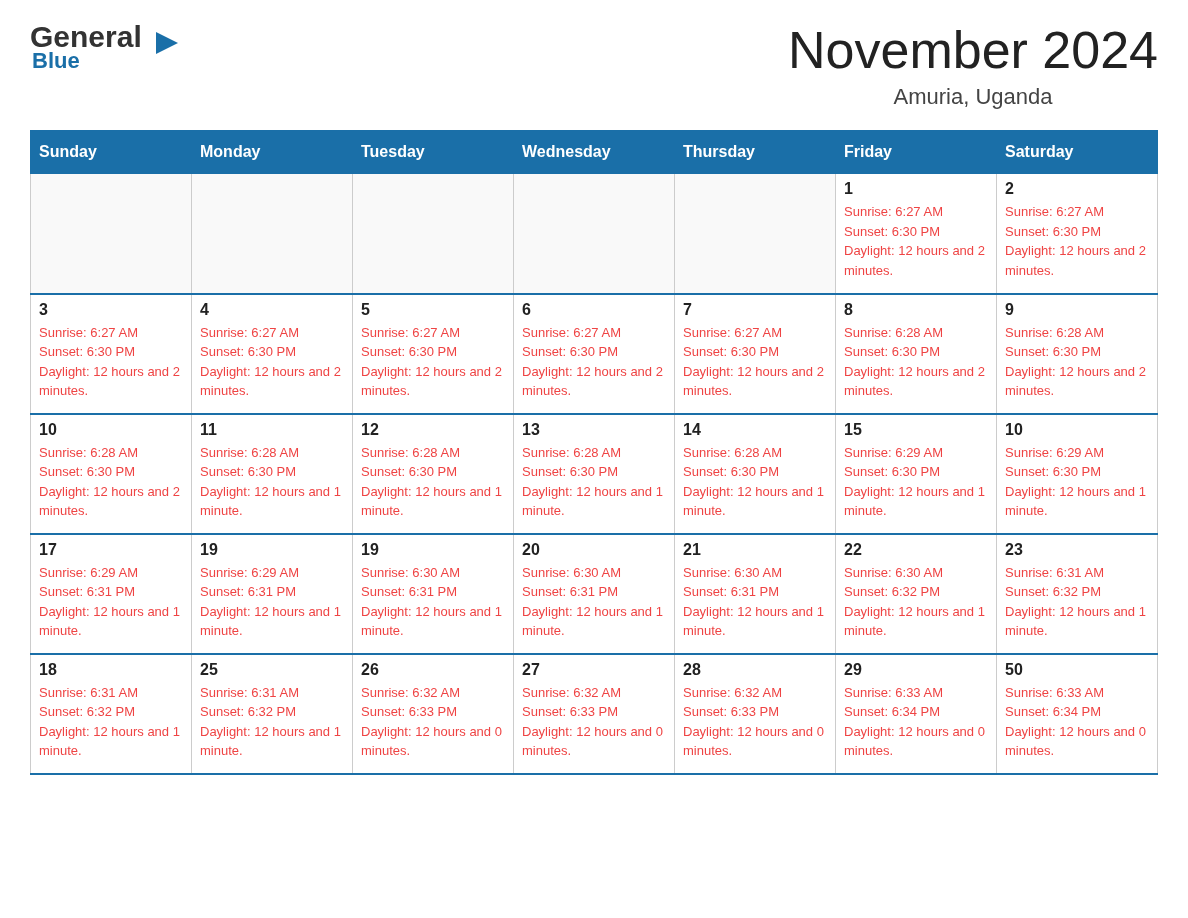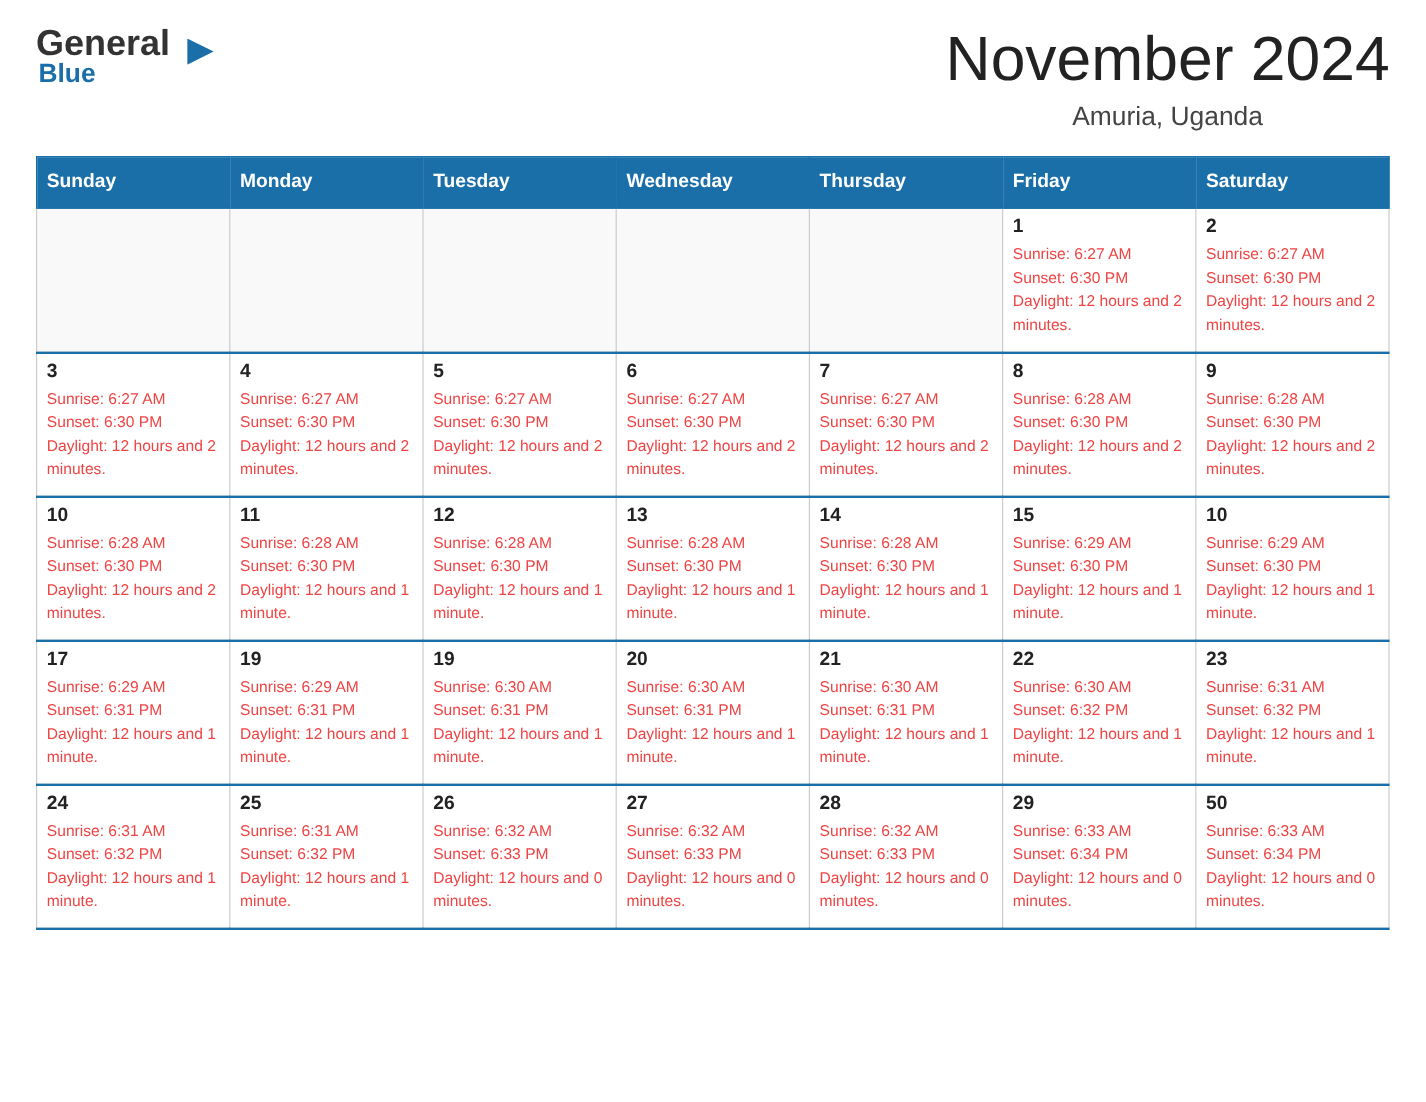--- a/index.html
+++ b/index.html
@@ -208,21 +208,21 @@
           <span class="day-number">22</span>
           <div class="day-info">Sunrise: 6:30 AM<br>Sunset: 6:32 PM<br>Daylight: 12 hours and 1 minute.</div>
         </td>
         <td>
           <span class="day-number">23</span>
           <div class="day-info">Sunrise: 6:31 AM<br>Sunset: 6:32 PM<br>Daylight: 12 hours and 1 minute.</div>
         </td>
       </tr>
       <tr>
         <td>
-          <span class="day-number">24</span>
+          <span class="day-number">18</span>
           <div class="day-info">Sunrise: 6:31 AM<br>Sunset: 6:32 PM<br>Daylight: 12 hours and 1 minute.</div>
         </td>
         <td>
           <span class="day-number">25</span>
           <div class="day-info">Sunrise: 6:31 AM<br>Sunset: 6:32 PM<br>Daylight: 12 hours and 1 minute.</div>
         </td>
         <td>
           <span class="day-number">26</span>
           <div class="day-info">Sunrise: 6:32 AM<br>Sunset: 6:33 PM<br>Daylight: 12 hours and 0 minutes.</div>
         </td>

